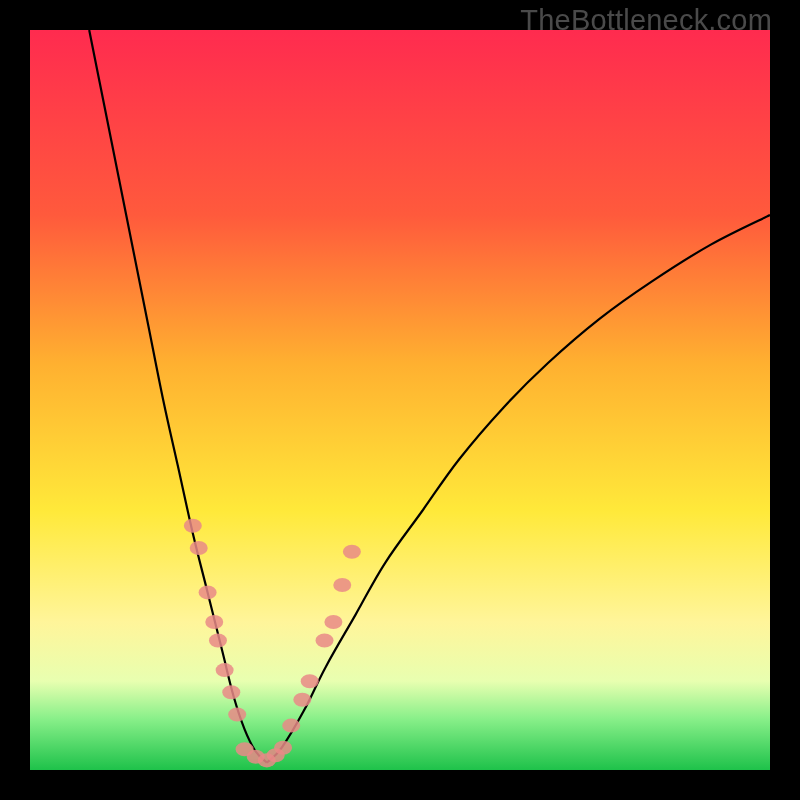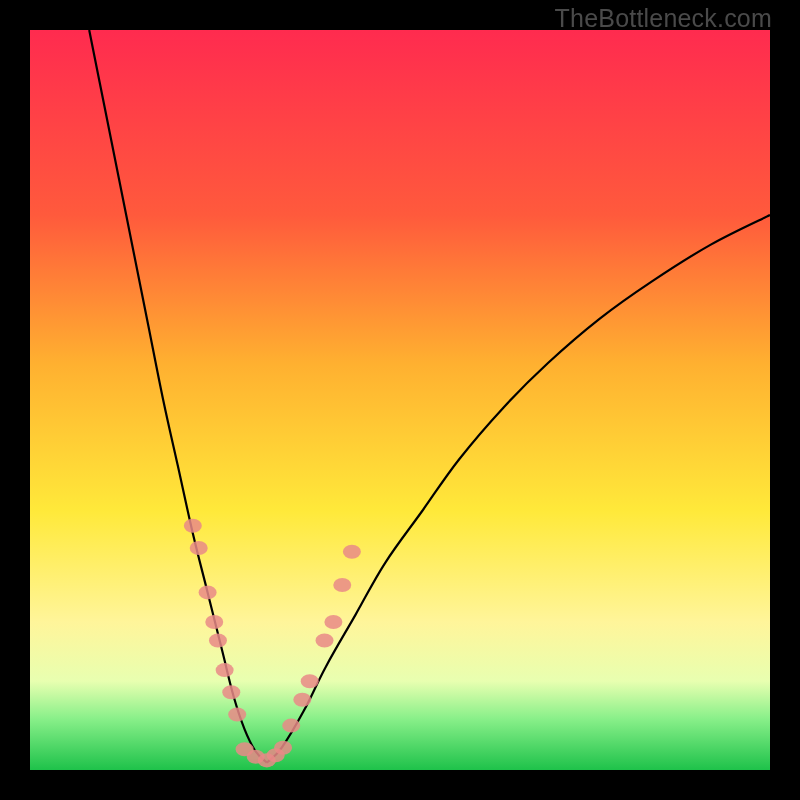--- a/index.html
+++ b/index.html
@@ -31,21 +31,21 @@
       #fff59a 80%,
       #e8ffb0 88%,
       #8af08a 93%,
       #1ec24a 100%);
   }
   .watermark {
     position: absolute;
     top: 4px;
     right: 28px;
     color: #4a4a4a;
-    font-size: 25px;
+    font-size: 29px;
     letter-spacing: 0.2px;
     user-select: none;
   }
   svg.curve {
     position: absolute;
     left: 0;
     top: 0;
     width: 740px;
     height: 740px;
     overflow: visible;

